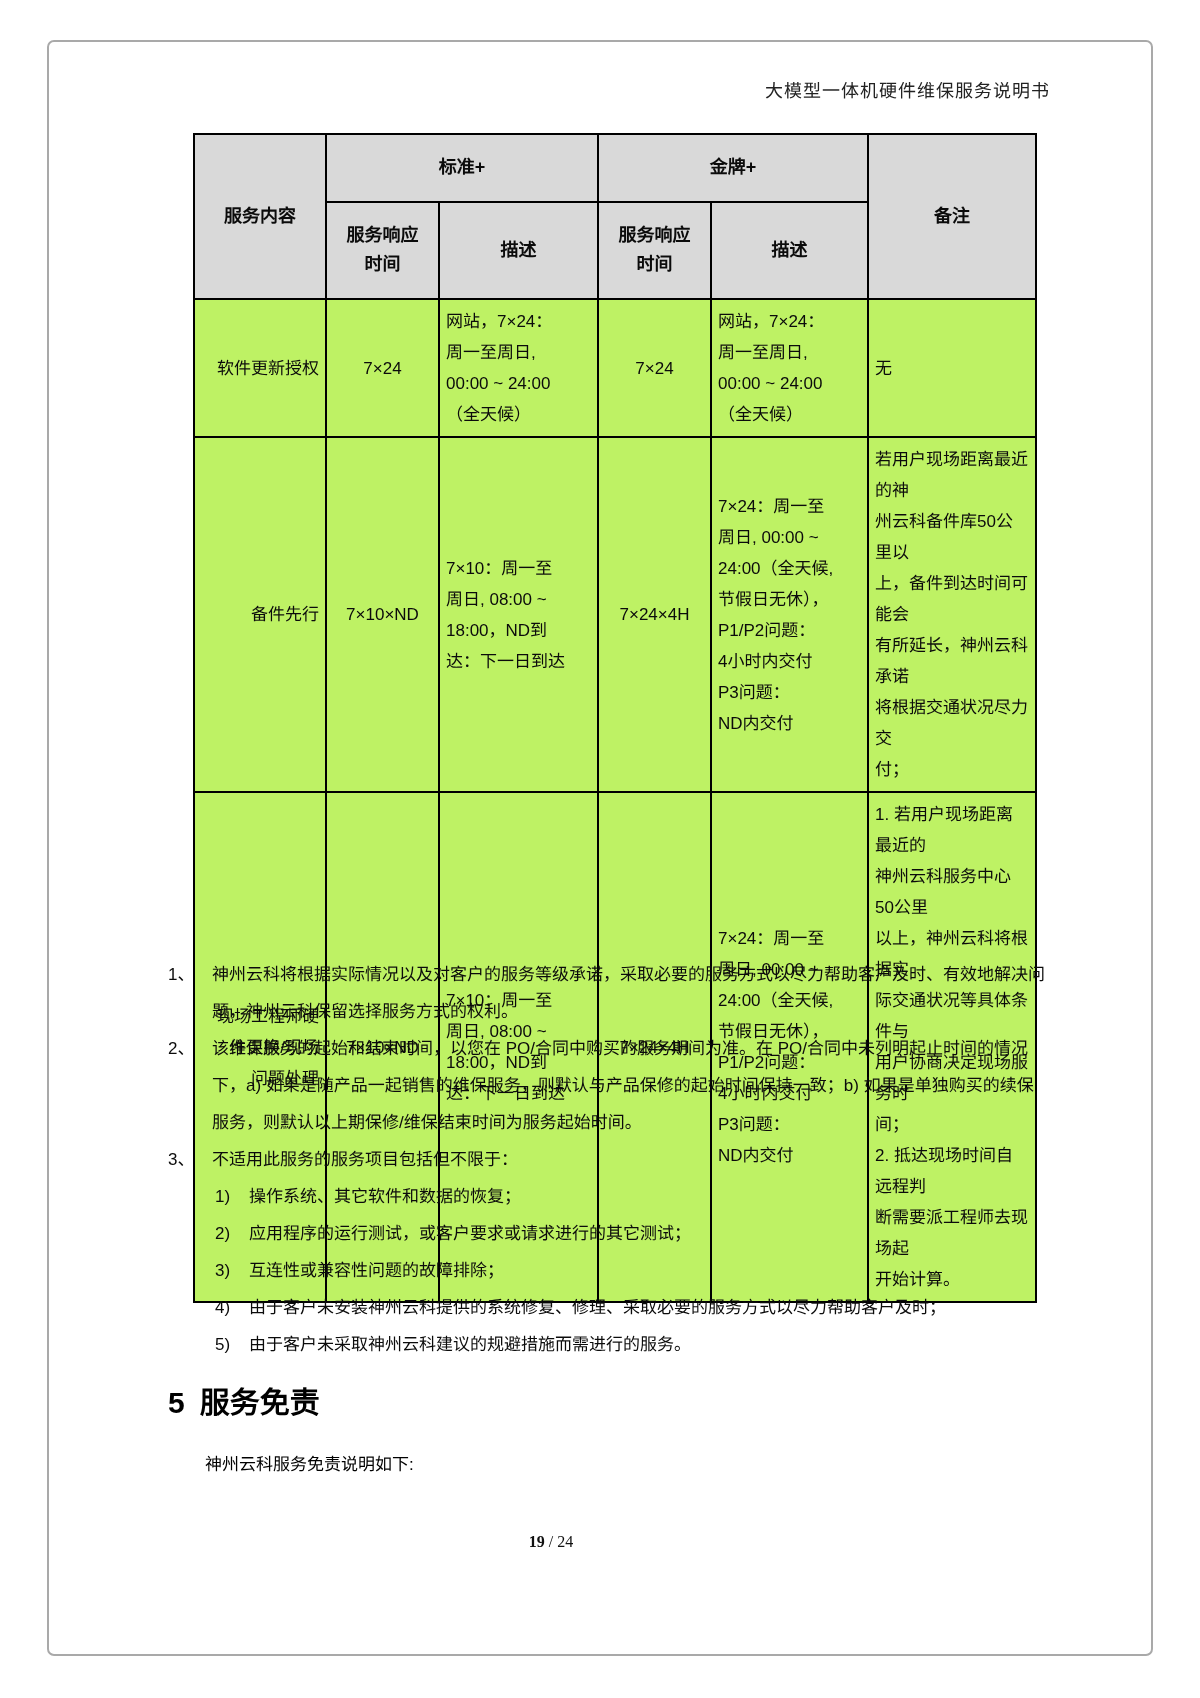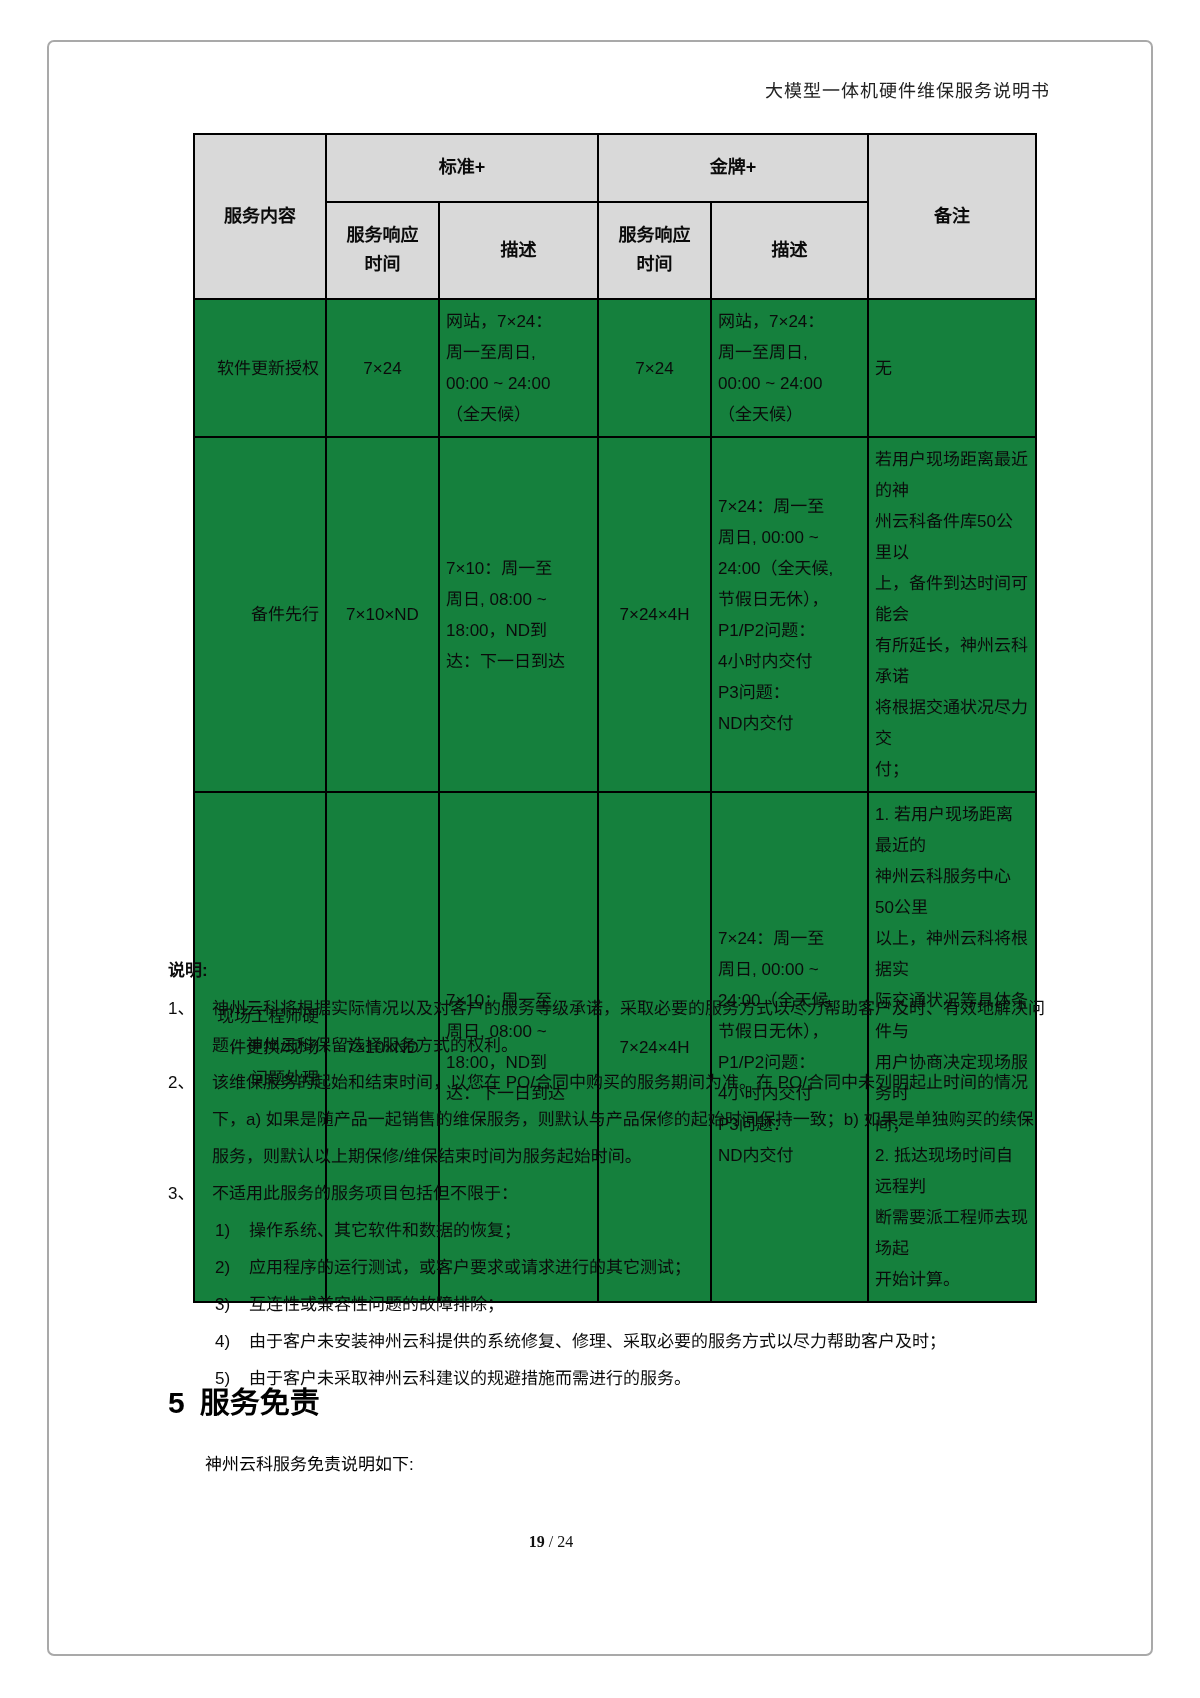--- a/index.html
+++ b/index.html
@@ -22,21 +22,21 @@
     border-collapse:collapse;table-layout:fixed;
   }
   table.svc th,table.svc td{
     border:2px solid #000;vertical-align:middle;
     font-size:17px;color:#0b0b0b;word-break:break-word;
   }
   table.svc th{
     background:#d9d9d9;font-weight:bold;font-size:18px;text-align:center;
     line-height:1.65;white-space:pre-line;padding:18px 4px;
   }
-  table.svc td{background:#15803d;line-height:31px;padding:6px 6px;}
+  table.svc td{background:#bef264;line-height:31px;padding:6px 6px;}
   td.c-service{text-align:right;padding-left:9px;white-space:pre-line;}
   td.c-time{text-align:center;}
   td.c-desc{text-align:left;padding-left:10px;white-space:pre-line;}
   td.c-remark{text-align:left;padding-left:9px;white-space:pre-line;line-height:30px;}
   tr.h1{height:50px;}
   tr.h2{height:62px;}
   tr.r1{height:120px;}
   tr.r2{height:230px;}
   tr.r3{height:360px;}
   
@@ -160,21 +160,20 @@
 用户协商决定现场服务时
 间；
 2. 抵达现场时间自远程判
 断需要派工程师去现场起
 开始计算。</td>
     </tr>
   </tbody>
 </table>
 
 <div class="notes">
-  <div class="notes-title">说明:</div>
 
   <div class="note-item">
     <span class="num">1、</span>
     <span class="txt">神州云科将根据实际情况以及对客户的服务等级承诺，采取必要的服务方式以尽力帮助客户及时、有效地解决问题，神州云科保留选择服务方式的权利。</span>
   </div>
   <div class="note-item">
     <span class="num">2、</span>
     <span class="txt">该维保服务的起始和结束时间，以您在 PO/合同中购买的服务期间为准。在 PO/合同中未列明起止时间的情况下，a) 如果是随产品一起销售的维保服务，则默认与产品保修的起始时间保持一致；b) 如果是单独购买的续保服务，则默认以上期保修/维保结束时间为服务起始时间。</span>
   </div>
   <div class="note-item">

